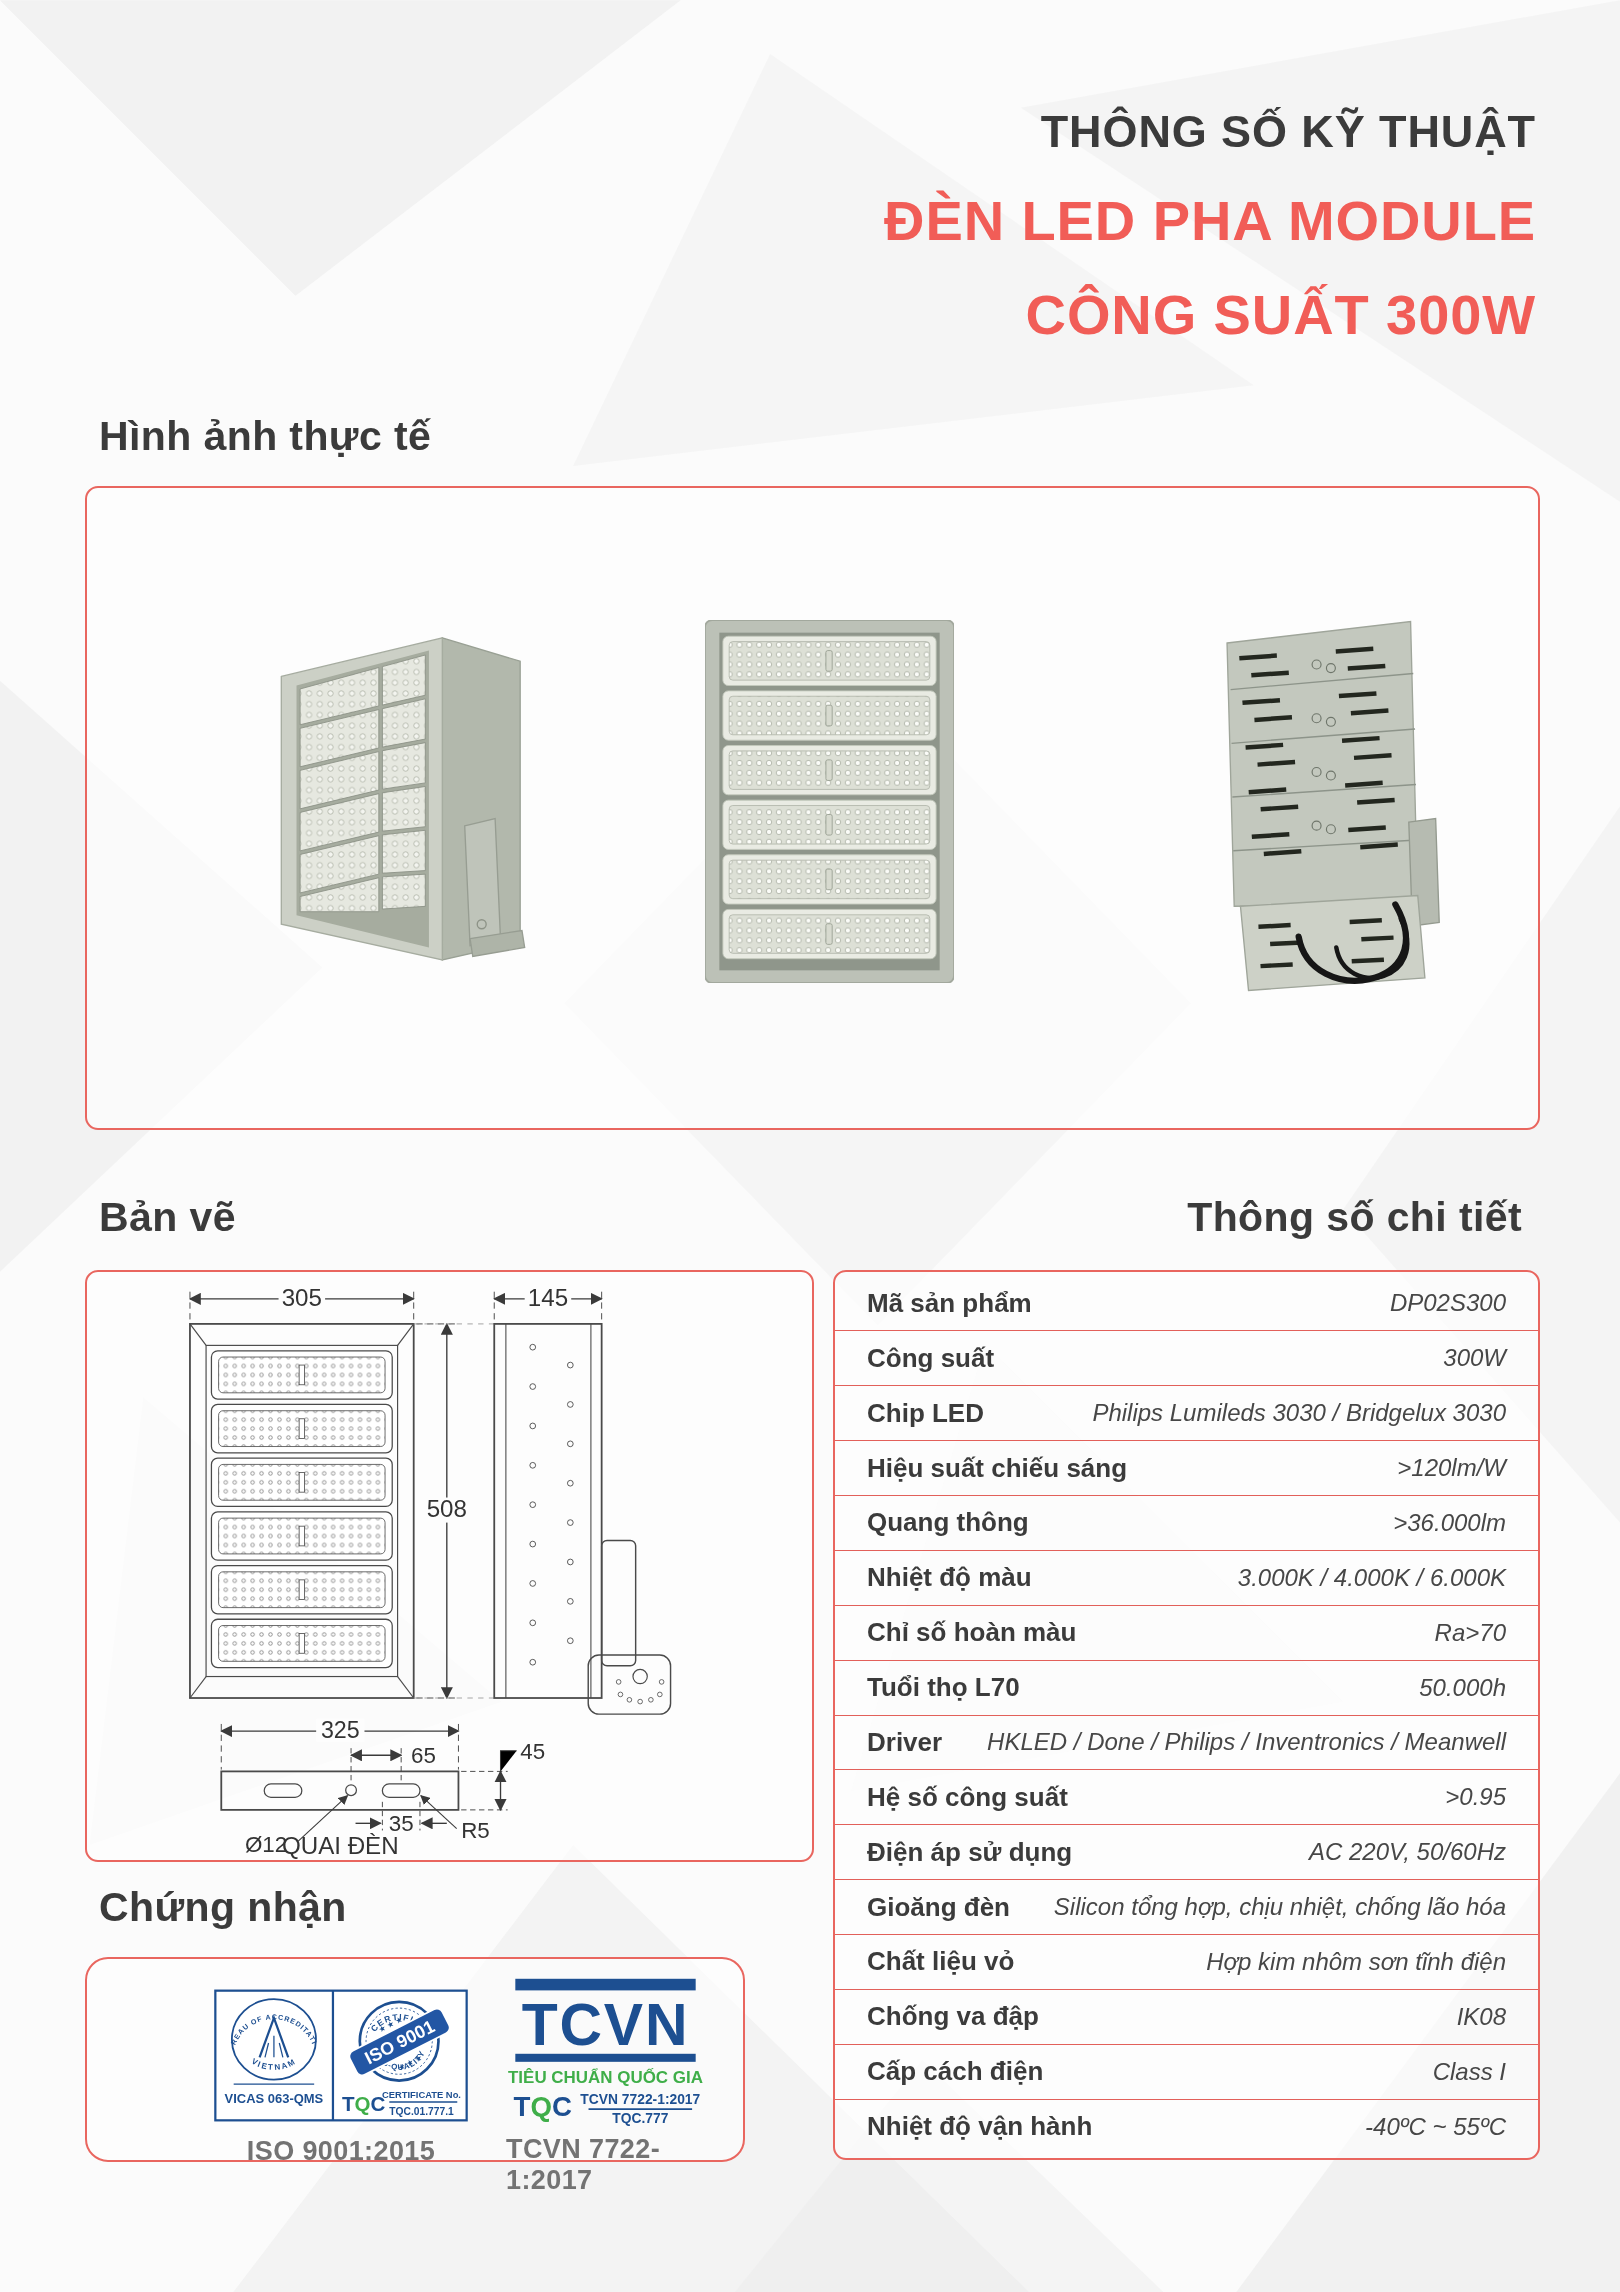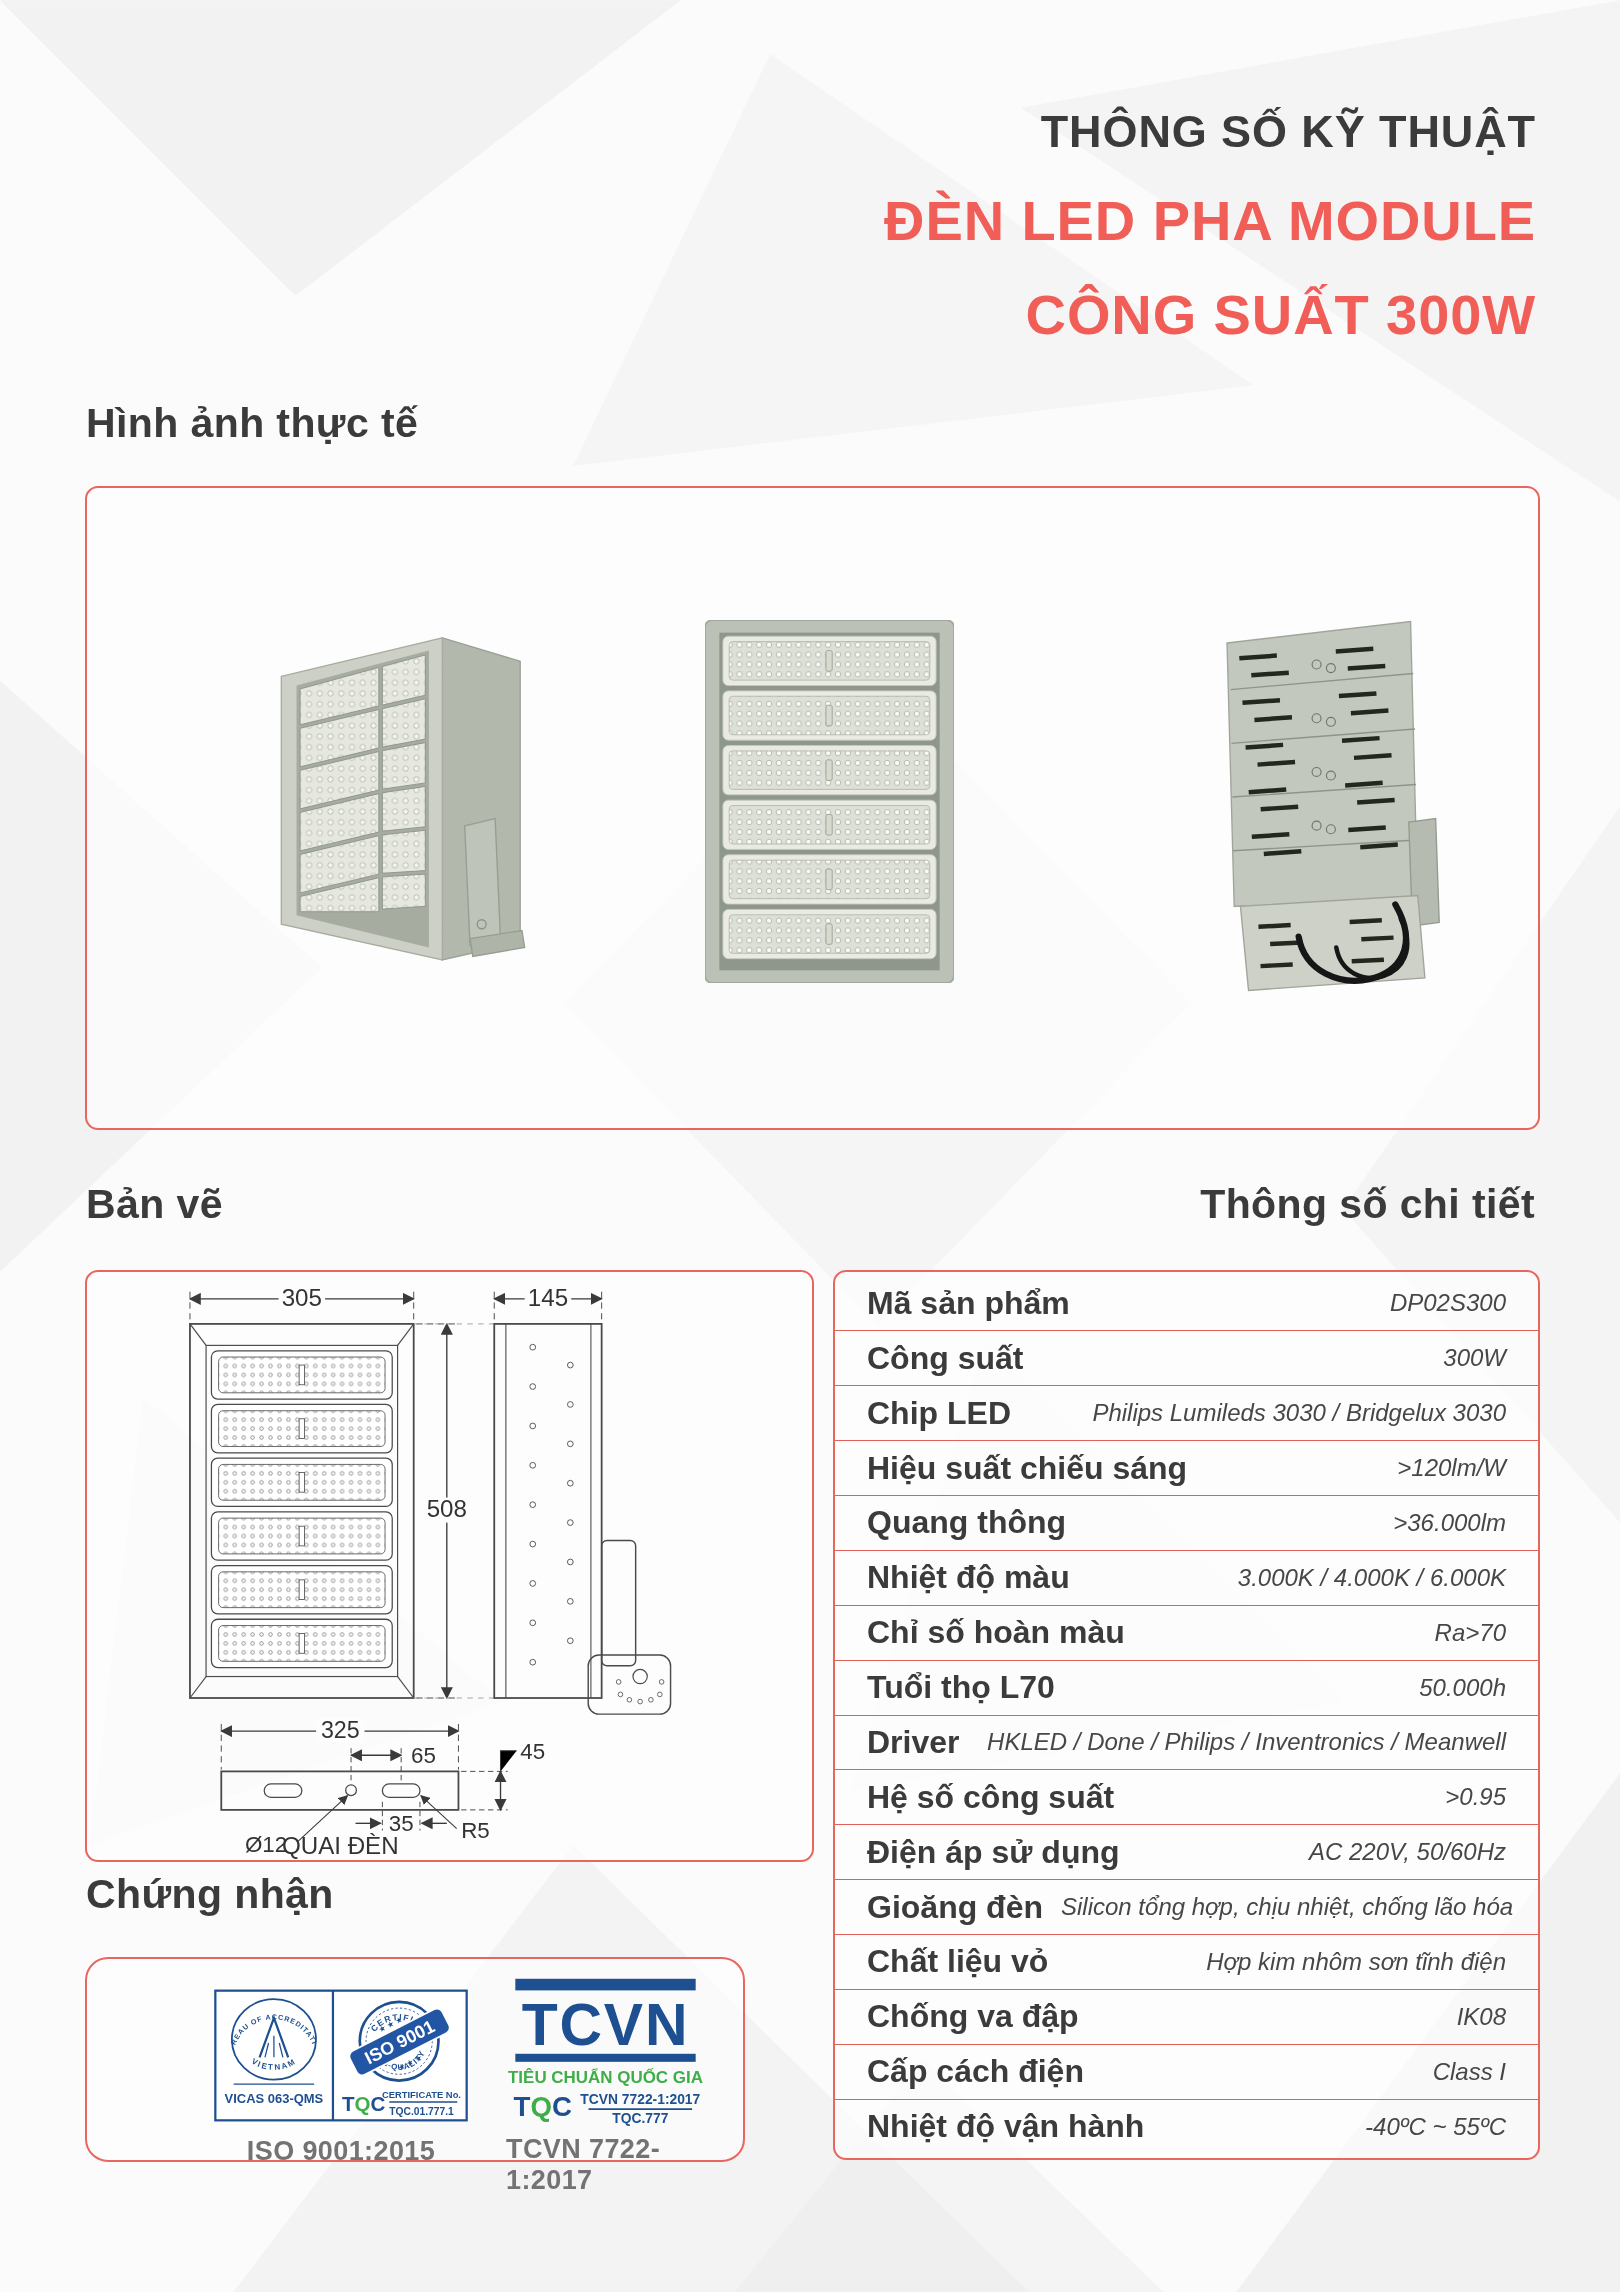--- a/index.html
+++ b/index.html
@@ -10,21 +10,21 @@
   }
   .page svg{font-family:"Liberation Sans",sans-serif;}
   .bg-facets{position:absolute;left:0;top:0;pointer-events:none;}
 
   
   .title-block{position:absolute;right:84px;top:106px;text-align:right;z-index:2;}
   .t1{font-size:45px;font-weight:bold;color:#3b3b3b;letter-spacing:0.9px;}
   .t2{font-size:56px;font-weight:bold;color:#f15d57;letter-spacing:0.9px;margin-top:29.6px;}
 
   
-  .sec{position:absolute;margin:1px;font-size:41px;font-weight:bold;color:#3b3b3b;z-index:2;letter-spacing:0.4px;}
+  .sec{position:absolute;margin:14px;font-size:41px;font-weight:bold;color:#3b3b3b;z-index:2;letter-spacing:0.4px;}
   #h-photos{left:85px;top:399px;}
   #h-drawing{left:85px;top:1180px;}
   #h-specs{right:84px;top:1180px;}
   #h-certs{left:85px;top:1870px;}
 
   
   .box{position:absolute;border:2.7px solid #e9665f;border-radius:13px;background:rgba(255,255,255,0.6);z-index:1;}
   .photos-box{left:85px;top:486px;width:1451px;height:640px;}
   .drawing-box{left:85px;top:1270px;width:725px;height:588px;}
   .table-box{left:833px;top:1270px;width:703px;height:886px;}
@@ -33,21 +33,21 @@
   .lamp{position:absolute;}
   .lamp-left{left:163px;top:103px;}
   .lamp-front{left:618px;top:132px;}
   .lamp-back{left:1113px;top:121px;}
 
   
   .spec-table{position:absolute;left:0;right:0;top:4.5px;bottom:4.5px;display:flex;flex-direction:column;}
   .spec-row{flex:1;display:flex;align-items:center;justify-content:space-between;
             padding:0 32px;border-bottom:1.8px solid #e2605a;gap:18px;}
   .spec-row:last-child{border-bottom:none;}
-  .spec-lbl{font-weight:bold;font-size:32px;color:#3b3b3b;white-space:nowrap;}
+  .spec-lbl{font-weight:bold;font-size:26px;color:#3b3b3b;white-space:nowrap;}
   .spec-val{font-style:italic;font-size:24px;color:#474747;white-space:nowrap;text-align:right;}
 
   
   .iso-group{position:absolute;left:127px;top:30px;width:254px;text-align:center;}
   .tcvn-group{position:absolute;left:419px;top:18px;width:199px;text-align:left;}
   .cert-caption{margin-top:10.7px;font-weight:bold;font-size:27px;color:#737373;letter-spacing:0.4px;}
   .tcvn-group .cert-caption{margin-top:3.6px;}
 </style>
 </head>
 <body>

